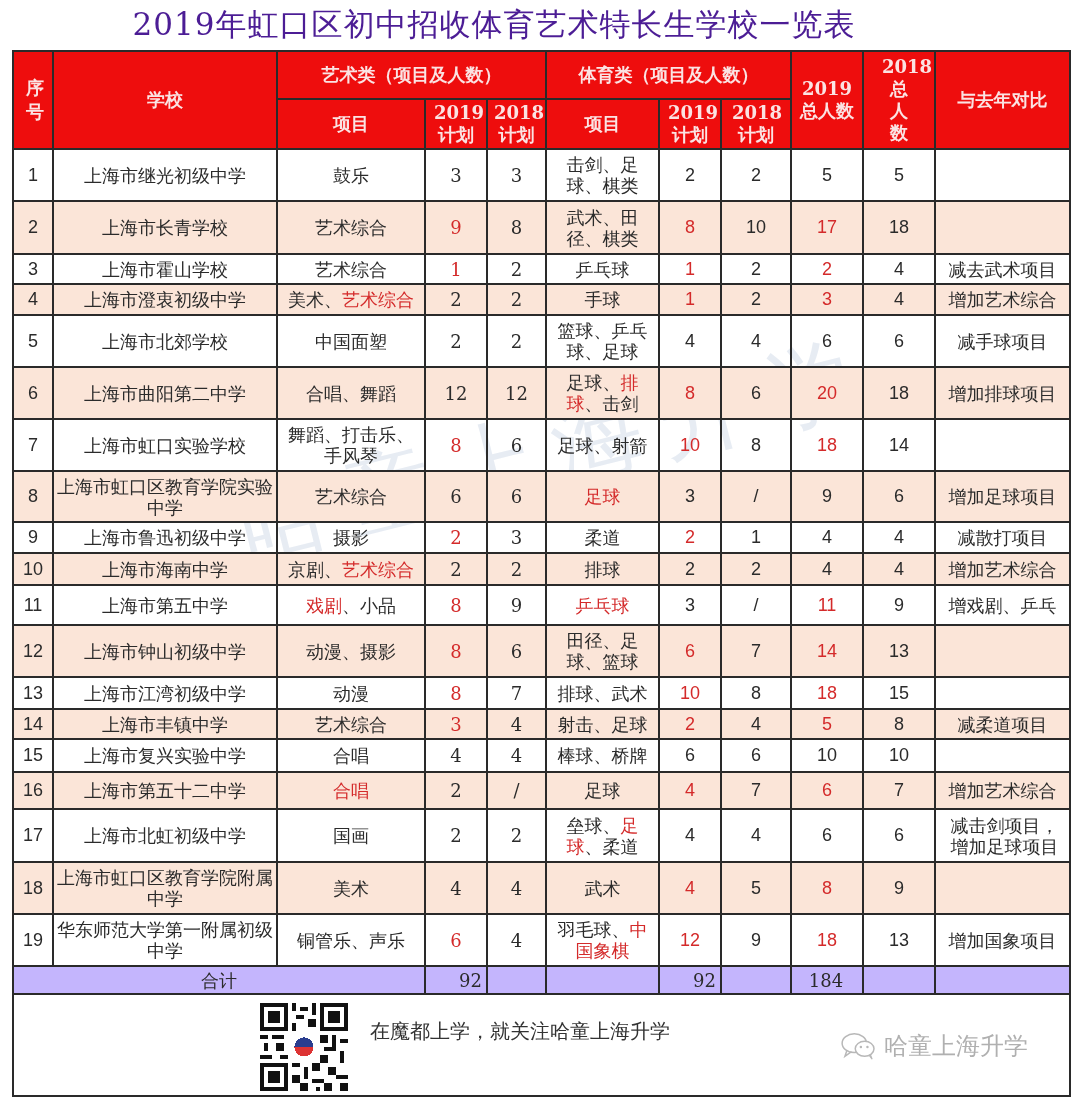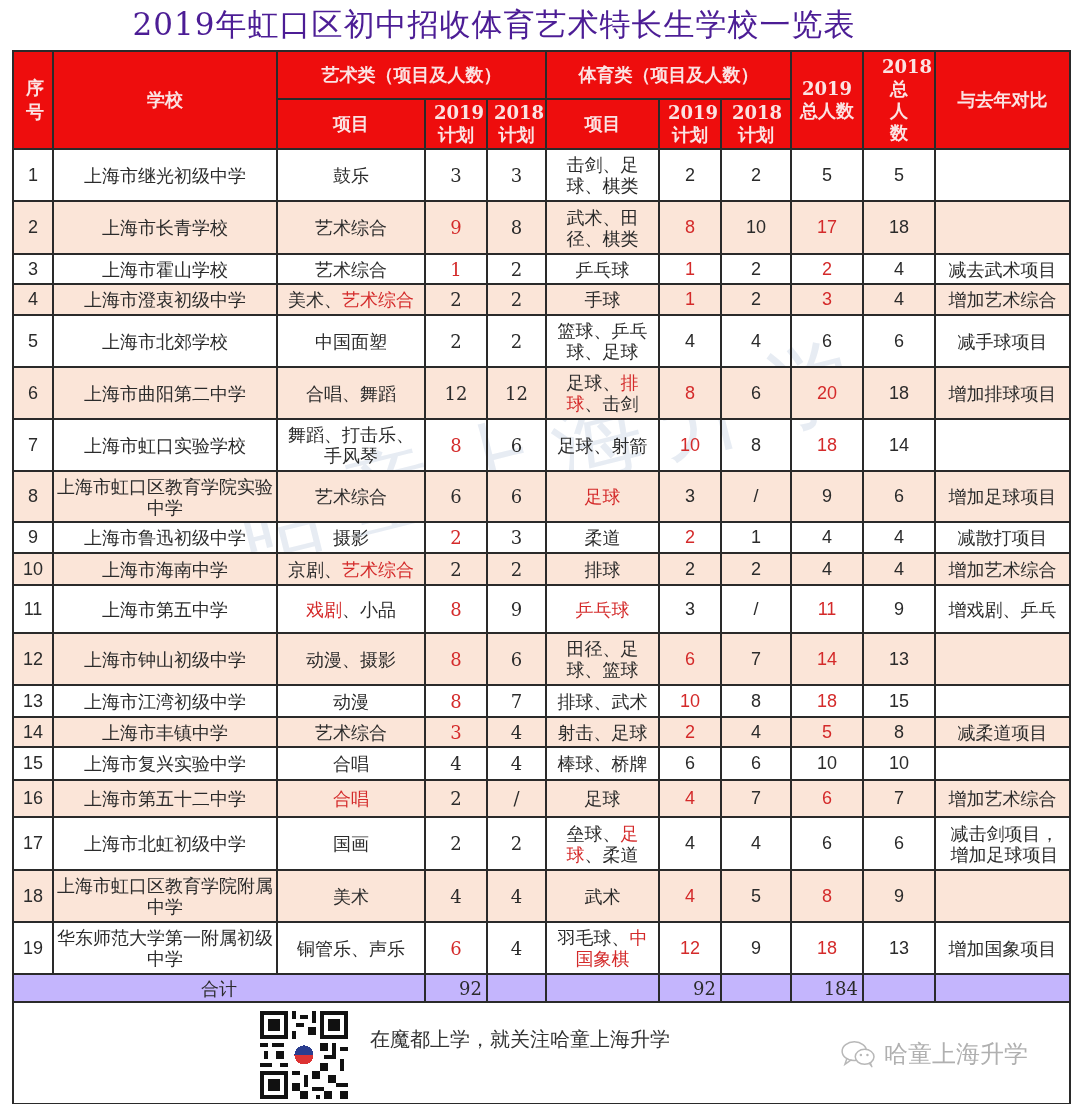--- a/index.html
+++ b/index.html
@@ -200,21 +200,21 @@
       <td class="num-serif">2</td>
       <td class="num-serif">2</td>
       <td>排球</td>
       <td class="num-sans">2</td>
       <td class="num-sans">2</td>
       <td class="num-sans">4</td>
       <td class="num-sans">4</td>
       <td class="note">增加艺术综合</td>
     </tr>
 
-    <tr style="height:48px">
+    <tr style="height:40px">
       <td class="seq">11</td>
       <td>上海市第五中学</td>
       <td><span class="red">戏剧</span><span>、小品</span></td>
       <td class="num-serif red">8</td>
       <td class="num-serif">9</td>
       <td class="red">乒乓球</td>
       <td class="num-sans">3</td>
       <td class="num-sans">/</td>
       <td class="num-sans red">11</td>
       <td class="num-sans">9</td>
@@ -333,21 +333,21 @@
       <td class="note">增加国象项目</td>
     </tr>
 
     <tr style="height:28px">
       <td colspan="3" class="total-cell">合计</td>
       <td class="total-cell" style="text-align:right;padding-right:4px">92</td>
       <td class="total-cell"></td>
       <td class="total-cell"></td>
       <td class="total-cell" style="text-align:right;padding-right:4px">92</td>
       <td class="total-cell"></td>
-      <td class="total-cell" style="text-align:right;padding-right:4px">184</td>
+      <td class="total-cell" style="text-align:center;padding-right:4px">184</td>
       <td class="total-cell"></td>
       <td class="total-cell"></td>
     </tr>
 
     <tr>
       <td colspan="11" class="footer">
         <div class="qr">
           <svg width="88" height="88" viewBox="0 0 22 22" shape-rendering="crispEdges">
             <rect width="22" height="22" fill="#fff"></rect>
             <g fill="#111">

